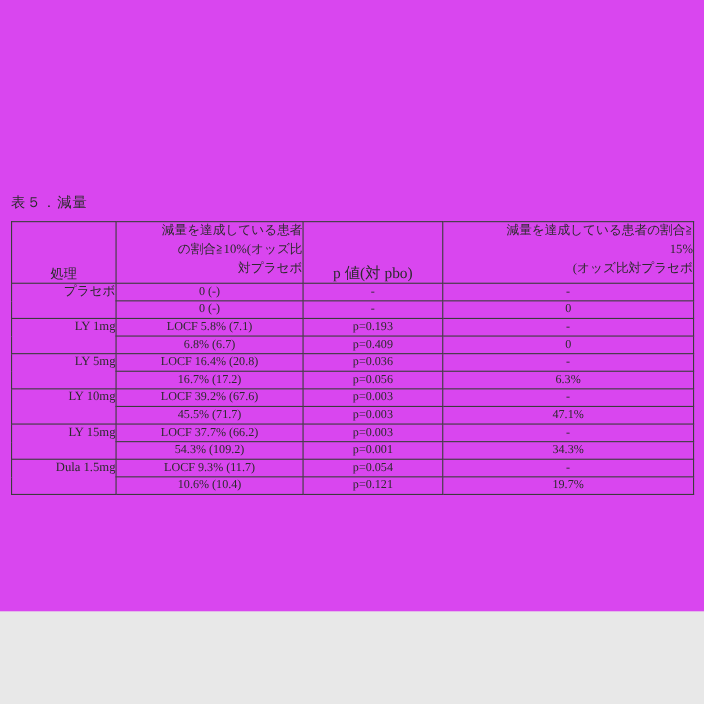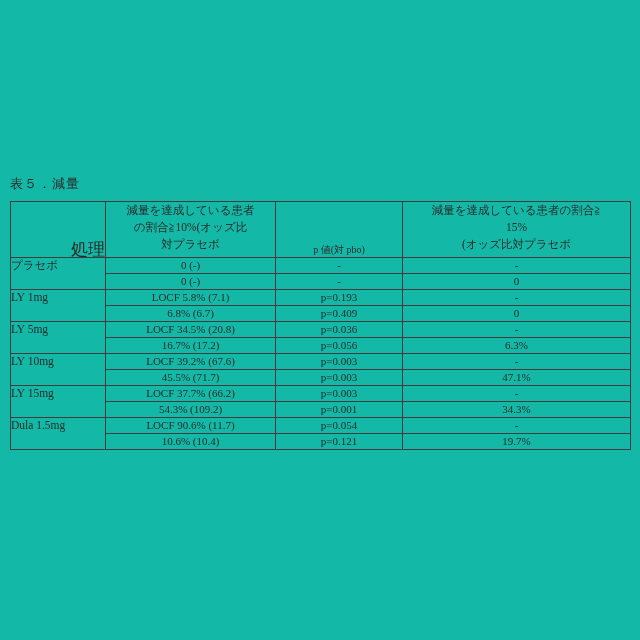--- a/index.html
+++ b/index.html
@@ -3,22 +3,22 @@
 <meta charset="utf-8">
 <style>
   html, body {
     margin: 0;
     padding: 0;
     background: #e8e8e8;
   }
   .page {
     position: relative;
     width: 640px;
-    height: 640px;
-    background: #14b8a6;
+    height: 556px;
+    background: #d946ef;
     font-family: "Liberation Serif", "DejaVu Serif", serif;
     color: #262626;
     overflow: hidden;
   }
   .table-title {
     position: absolute;
     left: 10px;
     top: 175px;
     font-size: 13px;
     letter-spacing: 1px;
@@ -40,42 +40,42 @@
     padding: 0;
     line-height: 15px;
     font-weight: normal;
     overflow: hidden;
     white-space: nowrap;
   }
   
   tr.header-row { height: 56px; }
   th.h-col1 {
     vertical-align: bottom;
-    text-align: right;
+    text-align: center;
     padding: 0 0 2px 4px;
-    font-size: 17px;
+    font-size: 12px;
   }
   th.h-col2, th.h-col4 {
     vertical-align: top;
-    text-align: center;
+    text-align: right;
     padding-top: 2px;
     font-size: 11.5px;
   }
   th.h-col3 {
     vertical-align: bottom;
     text-align: center;
     padding-bottom: 2px;
-    font-size: 10px;
+    font-size: 14px;
   }
   .hline { line-height: 17px; }
   
   tr.data-row { height: 16px; }
   td.treatment {
     vertical-align: top;
-    text-align: left;
+    text-align: right;
     padding: 1px 0 0 4px;
     font-size: 11.5px;
     font-family: Liberation Serif, serif;
   }
   td.val {
     text-align: center;
     vertical-align: middle;
     font-size: 11px;
   }
 </style>
@@ -132,21 +132,21 @@
         <td class="val">-</td>
       </tr>
       <tr class="data-row">
         <td class="val">6.8% (6.7)</td>
         <td class="val">p=0.409</td>
         <td class="val">0</td>
       </tr>
 
       <tr class="data-row">
         <td class="treatment" rowspan="2">LY 5mg</td>
-        <td class="val">LOCF 34.5% (20.8)</td>
+        <td class="val">LOCF 16.4% (20.8)</td>
         <td class="val">p=0.036</td>
         <td class="val">-</td>
       </tr>
       <tr class="data-row">
         <td class="val">16.7% (17.2)</td>
         <td class="val">p=0.056</td>
         <td class="val">6.3%</td>
       </tr>
 
       <tr class="data-row">
@@ -168,21 +168,21 @@
         <td class="val">-</td>
       </tr>
       <tr class="data-row">
         <td class="val">54.3% (109.2)</td>
         <td class="val">p=0.001</td>
         <td class="val">34.3%</td>
       </tr>
 
       <tr class="data-row">
         <td class="treatment" rowspan="2">Dula 1.5mg</td>
-        <td class="val">LOCF 90.6% (11.7)</td>
+        <td class="val">LOCF 9.3% (11.7)</td>
         <td class="val">p=0.054</td>
         <td class="val">-</td>
       </tr>
       <tr class="data-row">
         <td class="val">10.6% (10.4)</td>
         <td class="val">p=0.121</td>
         <td class="val">19.7%</td>
       </tr>
     </tbody>
   </table>

